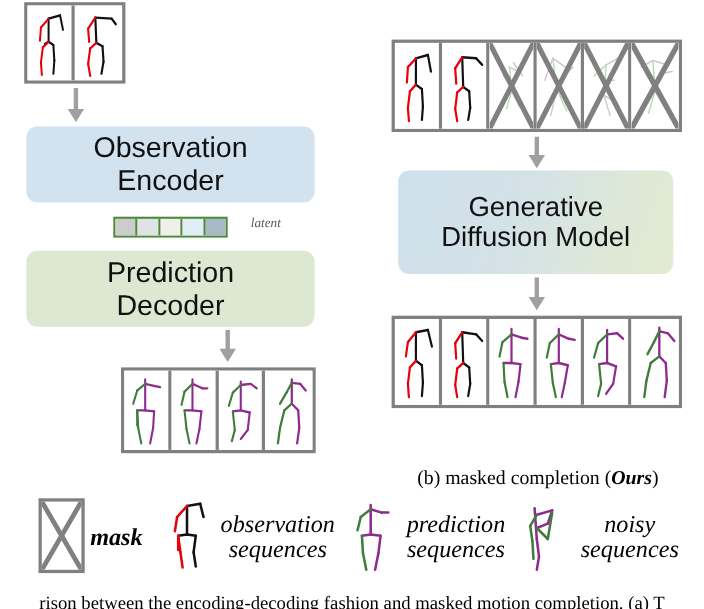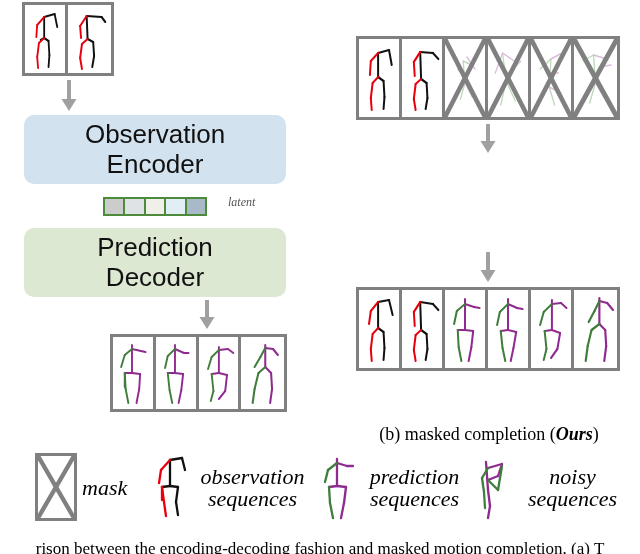--- a/index.html
+++ b/index.html
@@ -380,20 +380,24 @@
         <path d="M44 0 L0 78" stroke="#808080" stroke-width="5" fill="none"></path>
       </svg>
     </div>
   </div>
 
   <svg class="arrow" style="left:479px; top:124px;" width="18" height="30" viewBox="0 0 18 30">
     <path d="M9 0 L9 18" stroke="#a0a0a0" stroke-width="4" fill="none"></path>
     <path d="M1.5 17 L9 29 L16.5 17 Z" fill="#a0a0a0"></path>
   </svg>
 
+  <div class="module mod-diffusion" style="left:362px; top:155px; width:250px; height:94px; font-size:25px;">
+    <span class="mtext">Generative
+Diffusion Model</span>
+  </div>
 
   <svg class="arrow" style="left:479px; top:252px;" width="18" height="32" viewBox="0 0 18 32">
     <path d="M9 0 L9 19" stroke="#a0a0a0" stroke-width="4" fill="none"></path>
     <path d="M1.5 18 L9 30 L16.5 18 Z" fill="#a0a0a0"></path>
   </svg>
 
   <div class="strip" style="left:356px; top:287px; width:264px; height:84px;">
     <div class="frame" style="width:44px;">
       <svg viewBox="0 0 44 78" preserveAspectRatio="none">
         <g stroke="#111111" stroke-width="2.2" fill="none" stroke-linecap="round">
@@ -513,21 +517,21 @@
   <div class="caption" style="left:360px; top:424px; width:258px; font-size:18px;">
     <span>(b) masked completion (</span><b>Ours</b><span>)</span>
   </div>
 
   <div class="legend-mask" style="left:35px; top:453px; width:42px; height:68px;">
     <svg width="100%" height="100%" viewBox="0 0 42 68" preserveAspectRatio="none">
       <path d="M0 0 L42 68" stroke="#808080" stroke-width="5" fill="none"></path>
       <path d="M42 0 L0 68" stroke="#808080" stroke-width="5" fill="none"></path>
     </svg>
   </div>
-  <div class="legend-text" style="left:82px; top:477px; width:70px; font-size:22px; text-align:left;">mask</div>
+  <div class="legend-text" style="left:82px; top:477px; width:70px; font-size:22px; text-align:left;font-weight:bold;">mask</div>
 
   <svg class="legend-fig" style="left:148px; top:450px;" width="46" height="72" viewBox="0 0 46 72">
     <g stroke="#111111" stroke-width="2.3" fill="none" stroke-linecap="round">
       <path d="M22 10 L22 36"></path>
       <path d="M22 10 L34 8"></path>
       <path d="M34 8 L37 20"></path>
       <path d="M22 36 L30 37"></path>
       <path d="M30 37 L28 52"></path>
       <path d="M28 52 L30 65"></path>
       <path d="M14 37 L22 36"></path>

